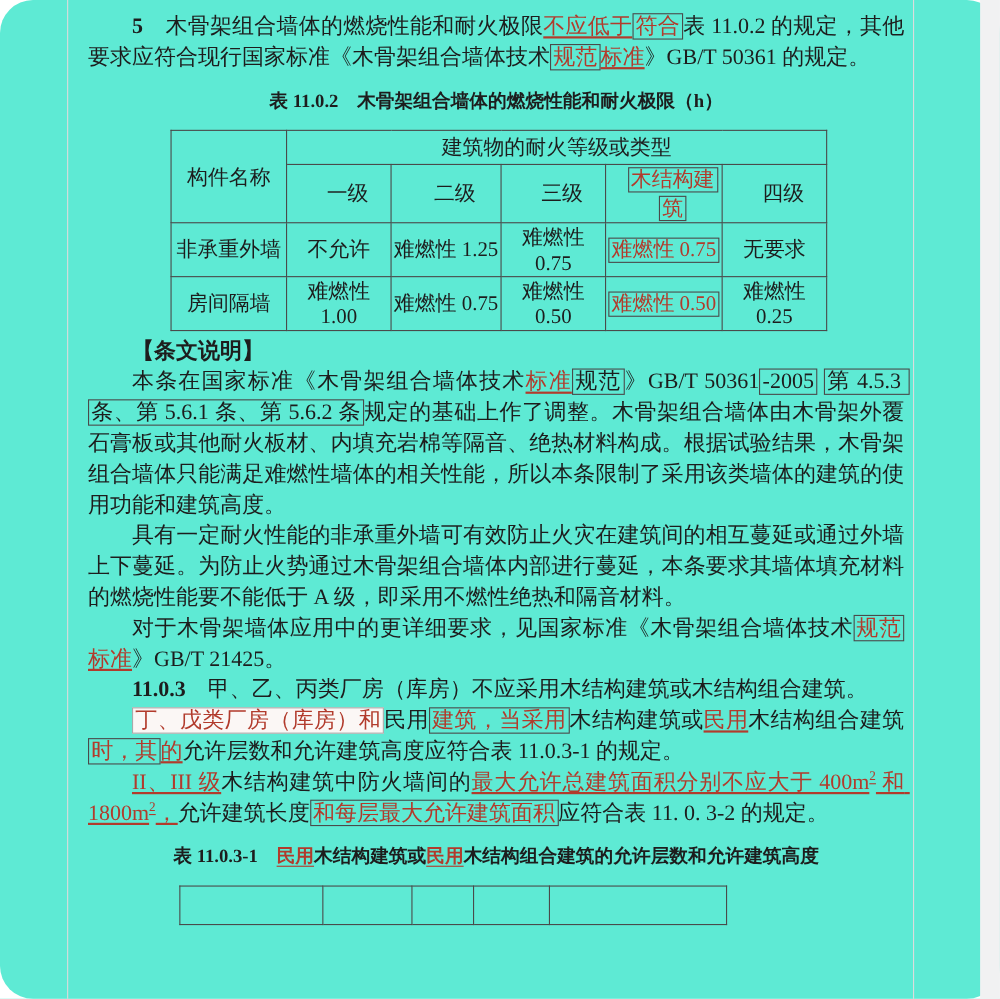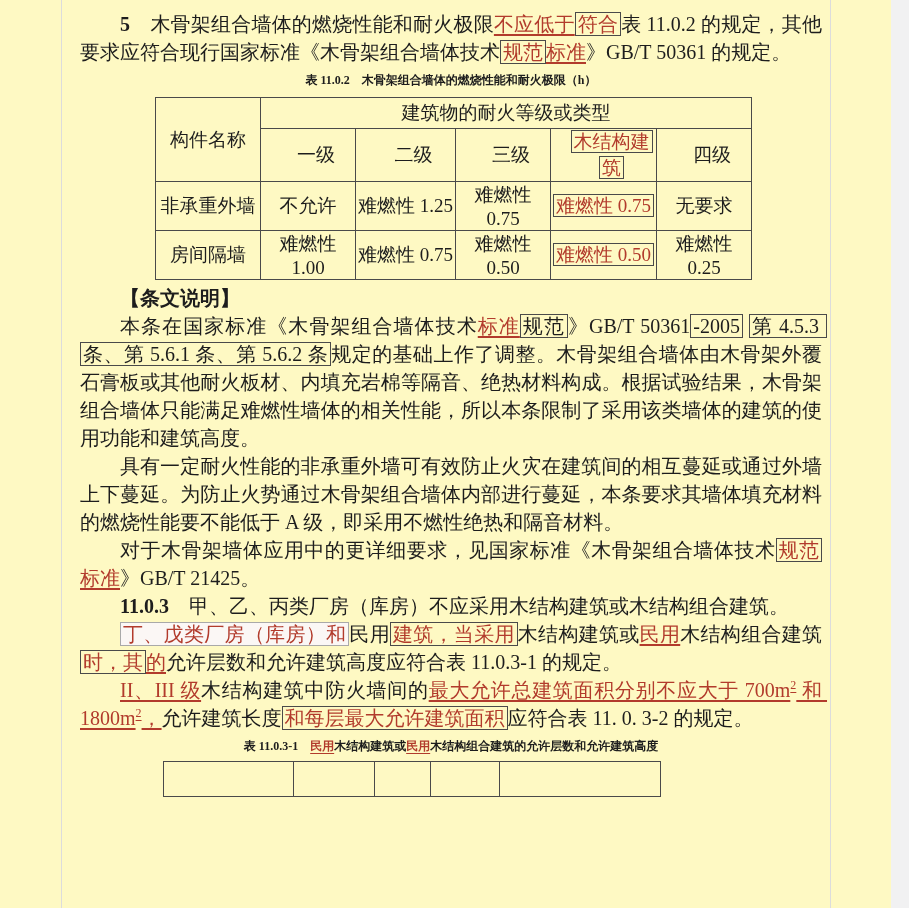--- a/index.html
+++ b/index.html
@@ -5,29 +5,29 @@
   :root{
     --red:#b23b2c;
     --ink:#1d1d1d;
     --border:#4a4a4a;
   }
   html,body{margin:0;padding:0;}
   body{
     width:909px;height:908px;overflow:hidden;background:#ffffff;
     font-family:"Liberation Serif","DejaVu Serif",serif;color:var(--ink);
   }
-  .page{position:relative;width:909px;height:908px;background:#fef9c3;}
+  .page{position:relative;width:909px;height:908px;background:#5eead4;border-radius:30px;}
   .edge-line{position:absolute;top:0;bottom:0;width:1px;background:#dcdcdc;}
   .edge-left{left:61px;}
   .edge-right{left:830px;}
   .gray-strip{position:absolute;top:0;bottom:0;left:891px;right:0;background:#f1f1f2;}
   .content{position:absolute;left:80px;top:0;width:742px;padding-top:10px;}
   .para{margin:0;font-size:20px;line-height:28px;text-align:justify;letter-spacing:0;}
   .indent{text-indent:2em;}
-  .table-title{margin:0;font-size:12px;line-height:28px;text-align:center;font-weight:bold;}
+  .table-title{margin:12px;font-size:17px;line-height:28px;text-align:center;font-weight:bold;}
   table{border-collapse:collapse;table-layout:fixed;}
   #t1{width:596px;margin:3px 0 4px 75px;}
   #t1 td{border:1px solid var(--border);text-align:center;font-size:19px;padding:0;overflow:hidden;}
   #t1 tr.hdr1 td{height:30px;}
   #t1 tr.hdr2 td{height:30px;padding-left:16px;}
   #t1 tr.data td{height:33px;}
   #t2{width:497px;margin:1px 0 0 83px;}
   #t2 td{border:1px solid var(--border);text-align:center;font-size:19px;height:34px;padding:0;overflow:hidden;}
   .run{white-space:pre-wrap;}
   .run.n{color:var(--ink);}
@@ -103,21 +103,21 @@
     <p class="para indent"><span class="run n">具有一定耐火性能的非承重外墙可有效防止火灾在建筑间的相互蔓延或通过外墙上下蔓延。为防止火势通过木骨架组合墙体内部进行蔓延，本条要求其墙体填充材料的燃烧性能要不能低于 A 级，即采用不燃性绝热和隔音材料。</span></p>
 
     <p class="para indent"><span class="run n">对于木骨架墙体应用中的更详细要求，见国家标准《木骨架组合墙体技术</span><span class="run rbox">规范</span><span class="run ru">标准</span><span class="run n">》GB/T 21425。</span></p>
 
     <p class="para indent"><span class="run b">11.0.3</span><span class="run n">　甲、乙、丙类厂房（库房）不应采用木结构建筑或木结构组合建筑。</span></p>
 
 
     <p class="para indent"><span class="run rboxl">丁、戊类厂房（库房）和</span><span class="run n">民用</span><span class="run rbox">建筑，当采用</span><span class="run n">木结构建筑或</span><span class="run ru">民用</span><span class="run n">木结构组合建筑</span><span class="run rbox">时，其</span><span class="run ru">的</span><span class="run n">允许层数和允许建筑高度应符合表 11.0.3-1 的规定。</span></p>
 
 
-    <p class="para indent"><span class="run ru">II、III 级</span><span class="run n">木结构建筑中防火墙间的</span><span class="run ru">最大允许总建筑面积分别不应大于 700m</span><sup class="run ru">2</sup><span class="run ru"> 和 1800m</span><sup class="run ru">2</sup><span class="run ru">，</span><span class="run n">允许建筑长度</span><span class="run rbox">和每层最大允许建筑面积</span><span class="run n">应符合表 11. 0. 3-2 的规定。</span></p>
+    <p class="para indent"><span class="run ru">II、III 级</span><span class="run n">木结构建筑中防火墙间的</span><span class="run ru">最大允许总建筑面积分别不应大于 400m</span><sup class="run ru">2</sup><span class="run ru"> 和 1800m</span><sup class="run ru">2</sup><span class="run ru">，</span><span class="run n">允许建筑长度</span><span class="run rbox">和每层最大允许建筑面积</span><span class="run n">应符合表 11. 0. 3-2 的规定。</span></p>
 
 
     <p class="table-title"><span class="run b">表 11.0.3-1　</span><span class="run rub">民用</span><span class="run b">木结构建筑或</span><span class="run rub">民用</span><span class="run b">木结构组合建筑的允许层数和允许建筑高度</span></p>
 
     <table id="t2">
       <colgroup>
         <col style="width:130px">
           <col style="width:81px">
           <col style="width:56px">
         <col style="width:69px">

